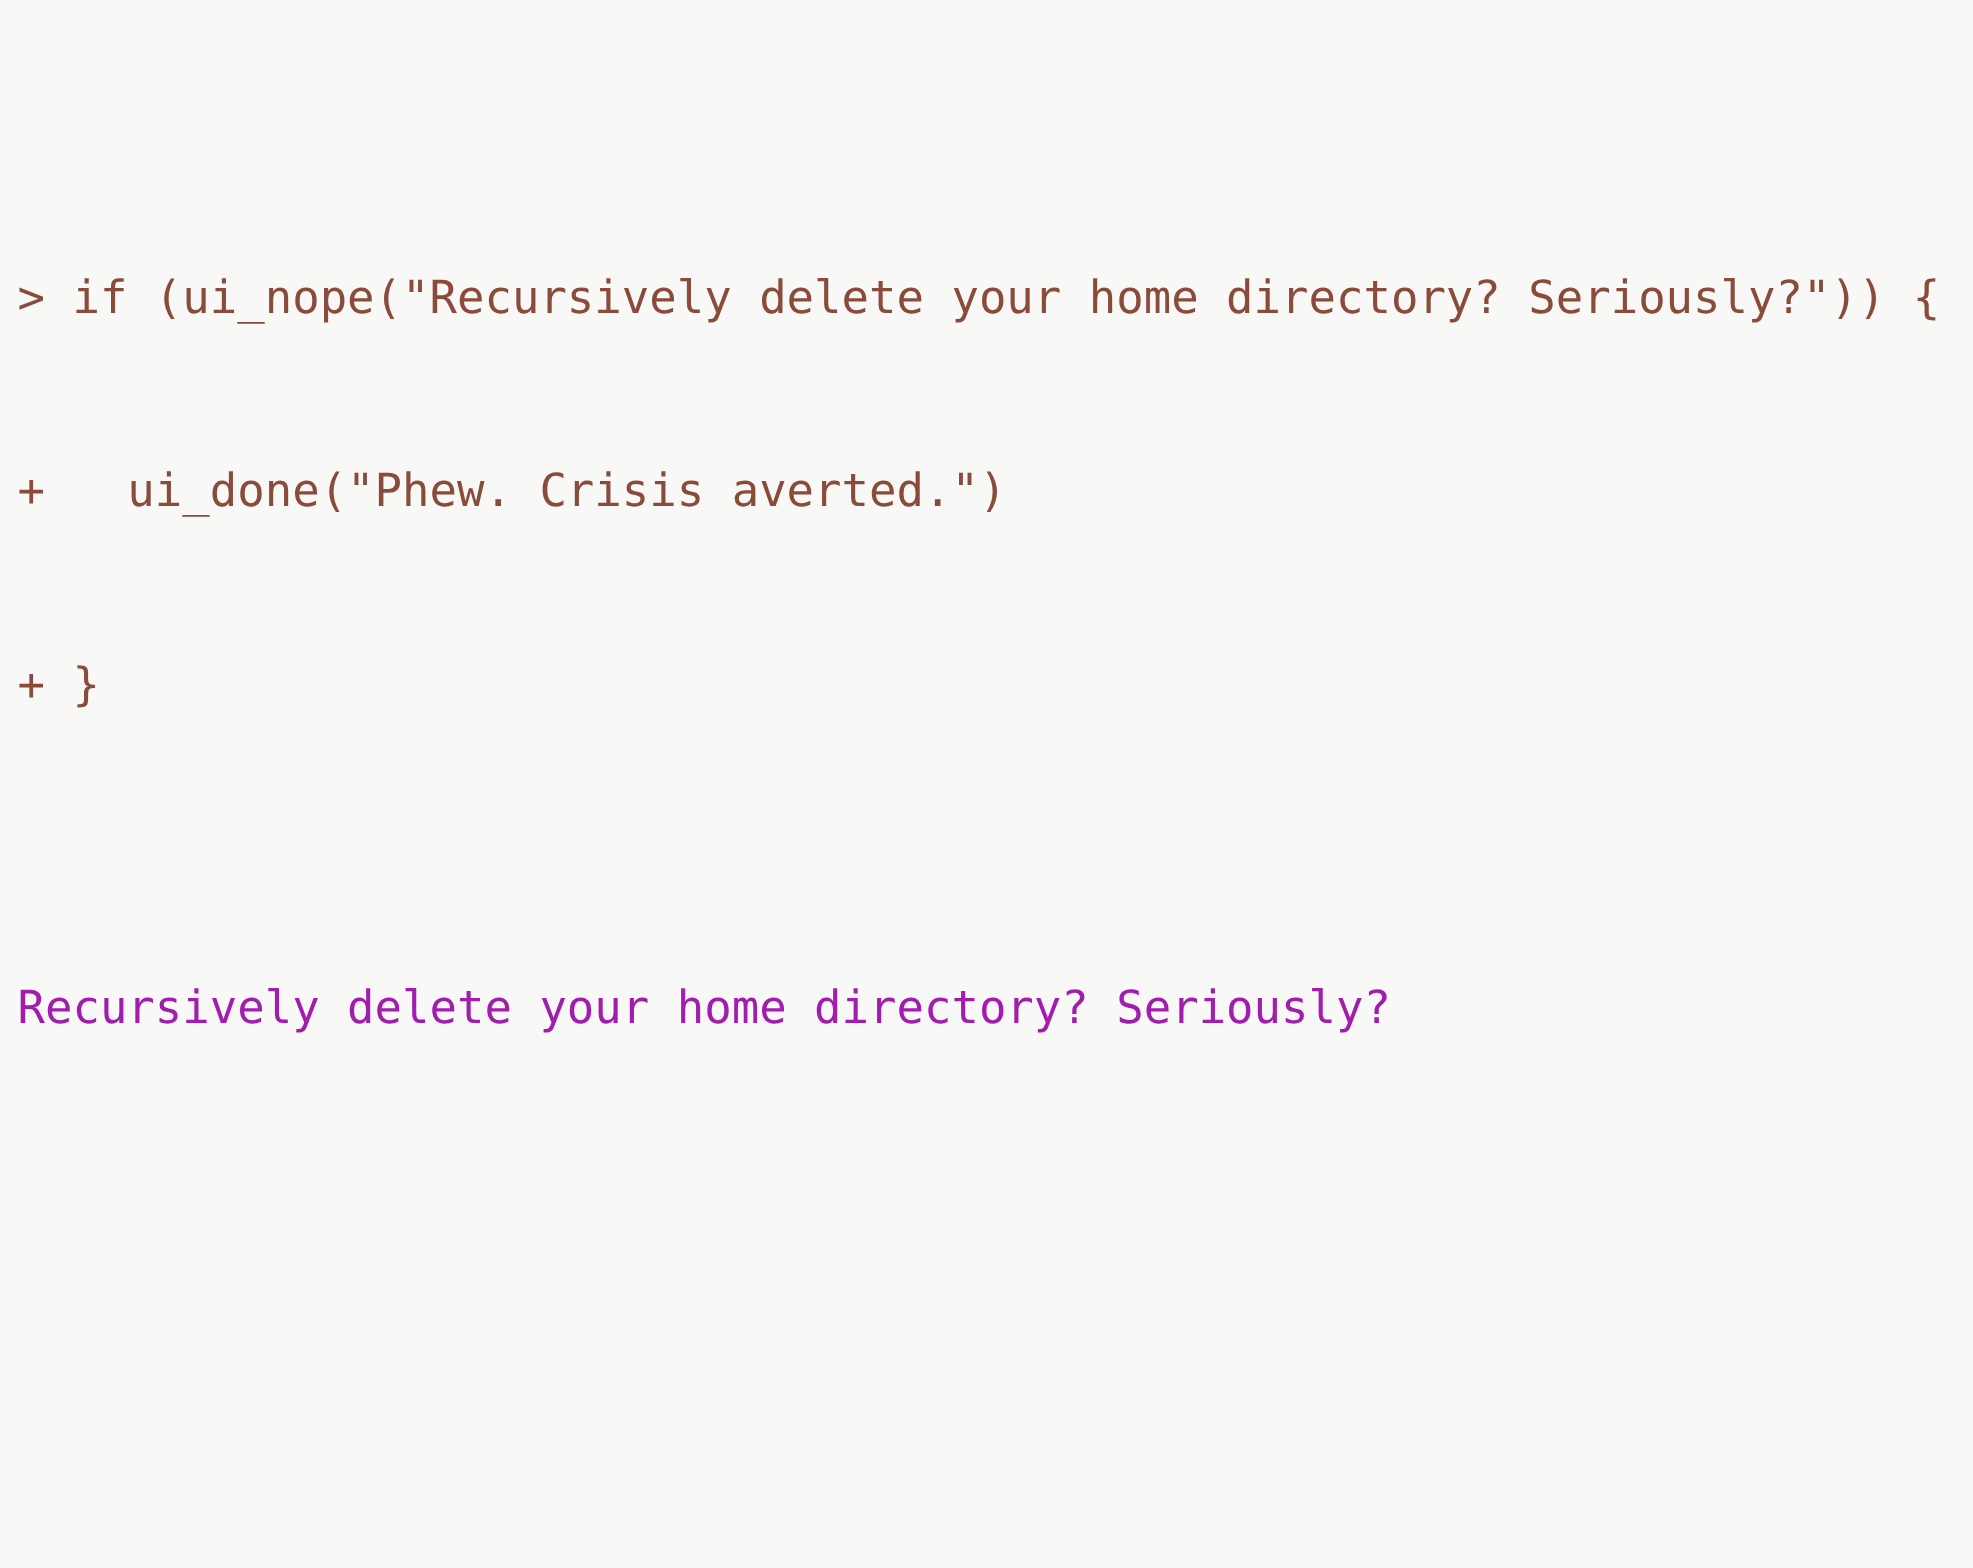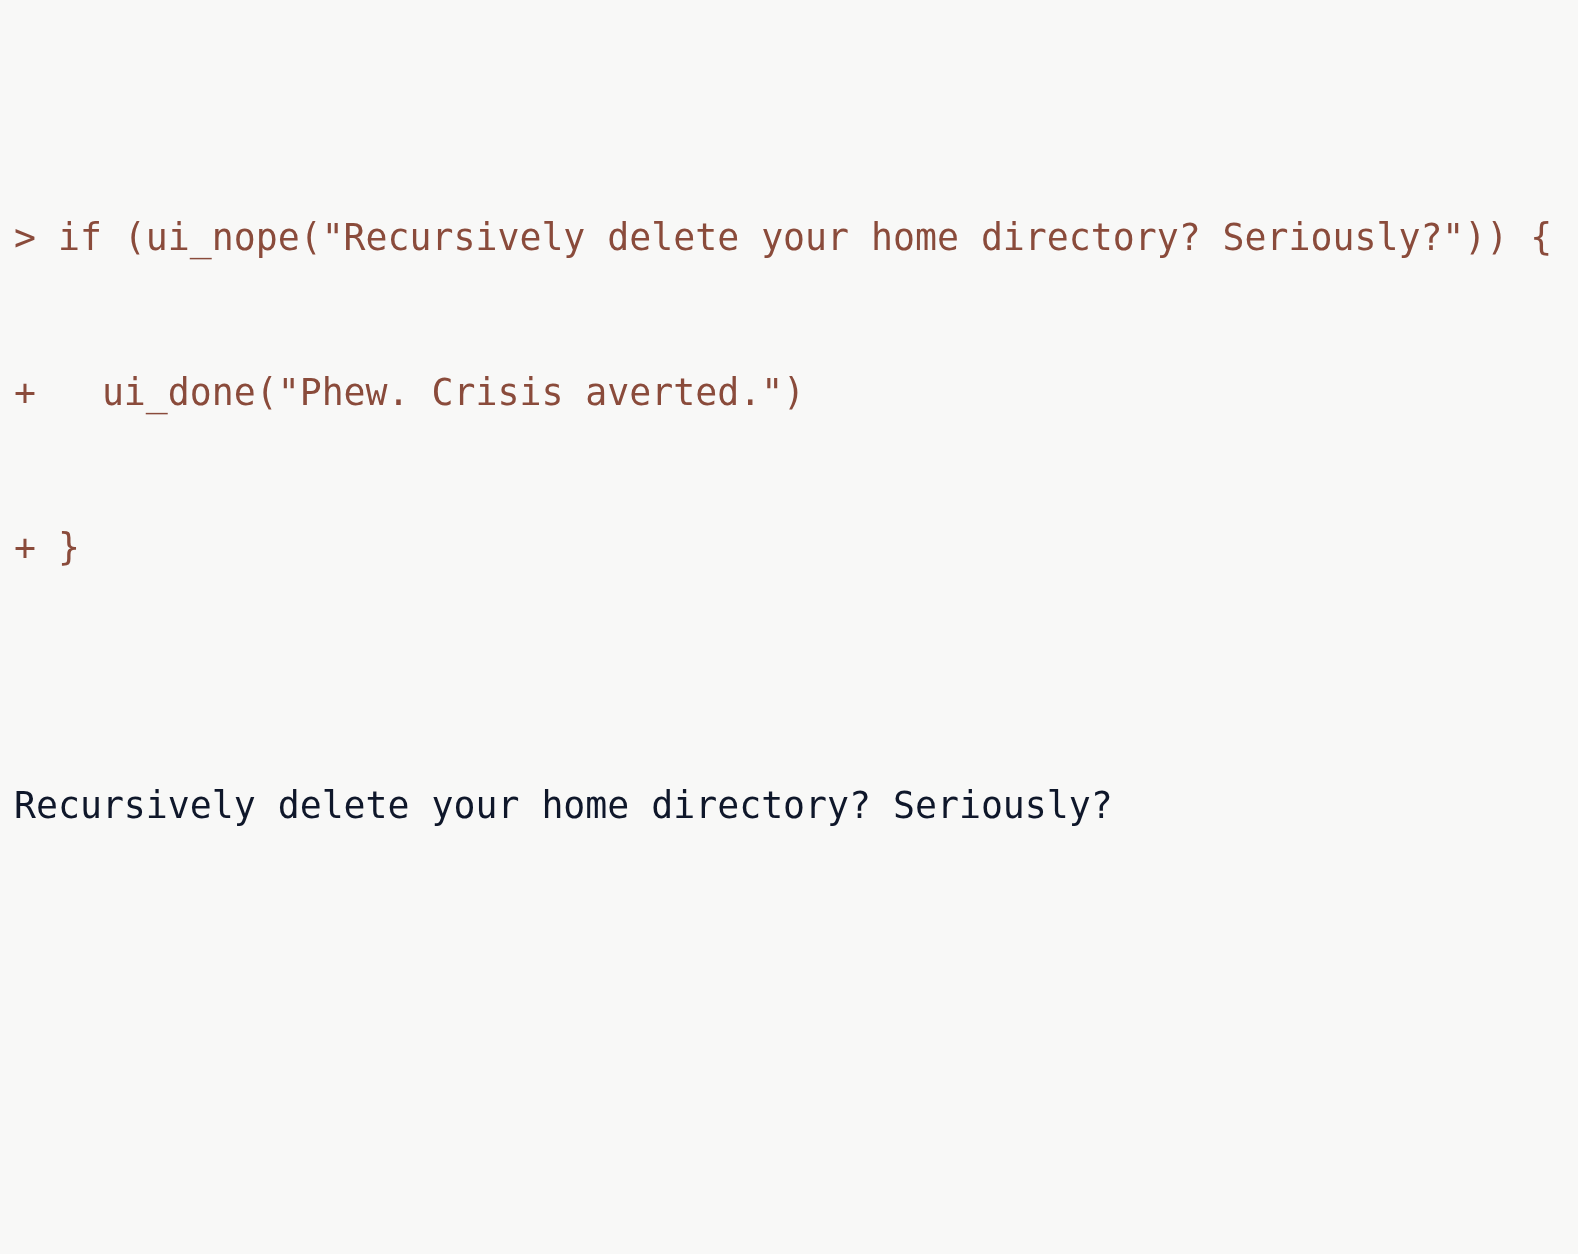--- a/index.html
+++ b/index.html
@@ -28,21 +28,21 @@
   }
   .line {
     height: 51.6px;
     white-space: pre;
     display: block;
   }
   .blank { height: 51.6px; }
 
   
   .prompt   { color: #8A4B3B; }   
-  .output   { color: #0f172a; }
+  .output   { color: #a21caf; }
 </style>
 </head>
 <body>
 
 <div id="console">
 
   
   <span class="line prompt">&gt; if (ui_nope("Recursively delete your home directory? Seriously?")) {</span>
   <span class="line prompt">+   ui_done("Phew. Crisis averted.")</span>
   <span class="line prompt">+ }</span>

